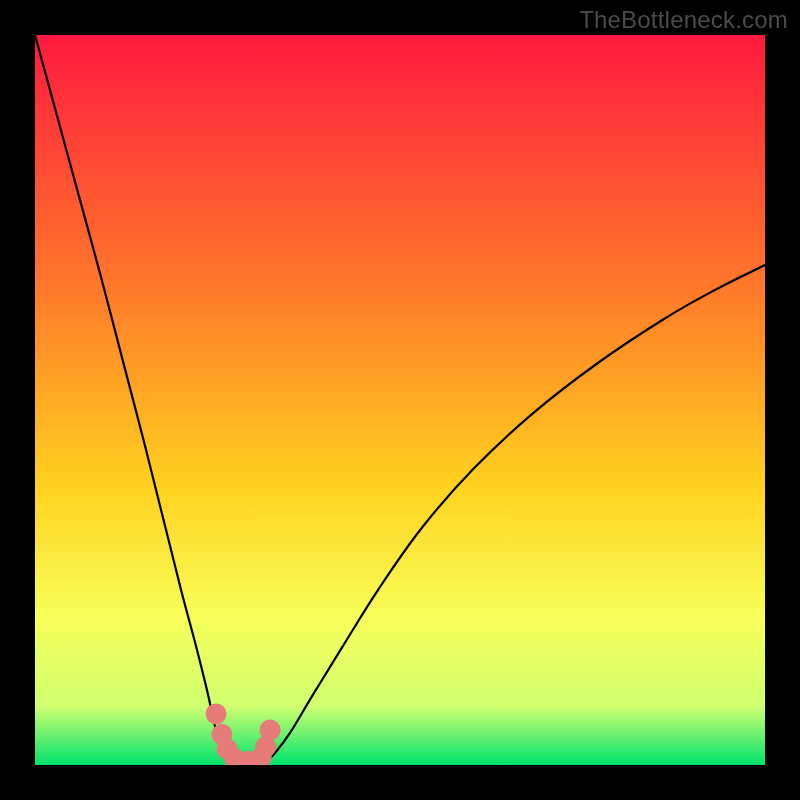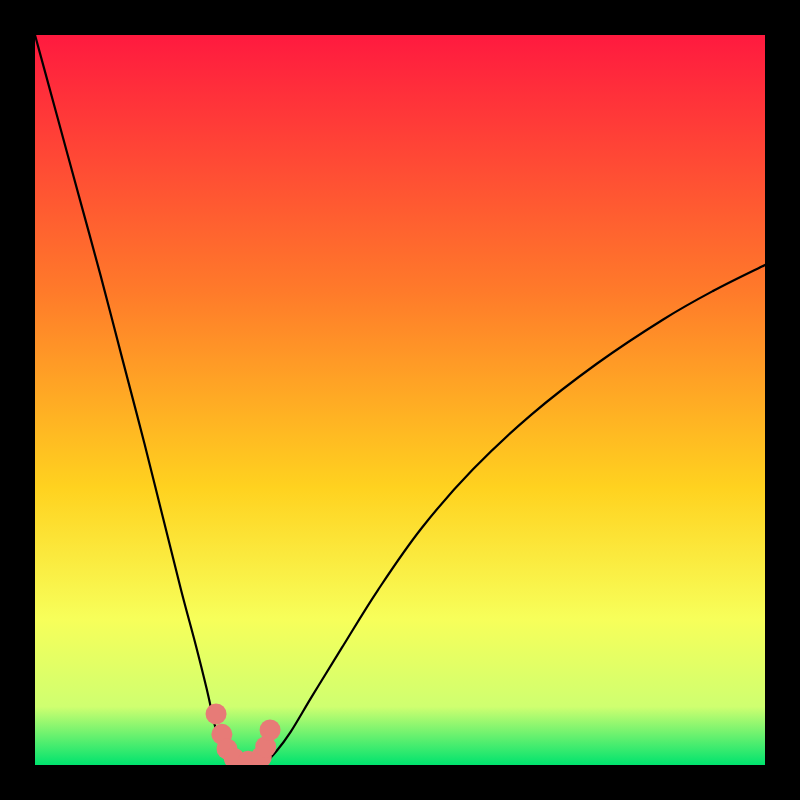--- a/index.html
+++ b/index.html
@@ -66,13 +66,14 @@
           <circle cx="191.99" cy="713.94" r="10.5" fill="#e77b77"></circle>
           <circle cx="199.29" cy="723.43" r="10.5" fill="#e77b77"></circle>
           <circle cx="213.16" cy="726.35" r="10.5" fill="#e77b77"></circle>
           <circle cx="226.30" cy="721.97" r="10.5" fill="#e77b77"></circle>
           <circle cx="230.68" cy="711.75" r="10.5" fill="#e77b77"></circle>
           <circle cx="235.06" cy="694.96" r="10.5" fill="#e77b77"></circle>
         </g>
     </svg>
   </div>
 
+  <div class="attribution">TheBottleneck.com</div>
 </div>
 
 </body></html>

